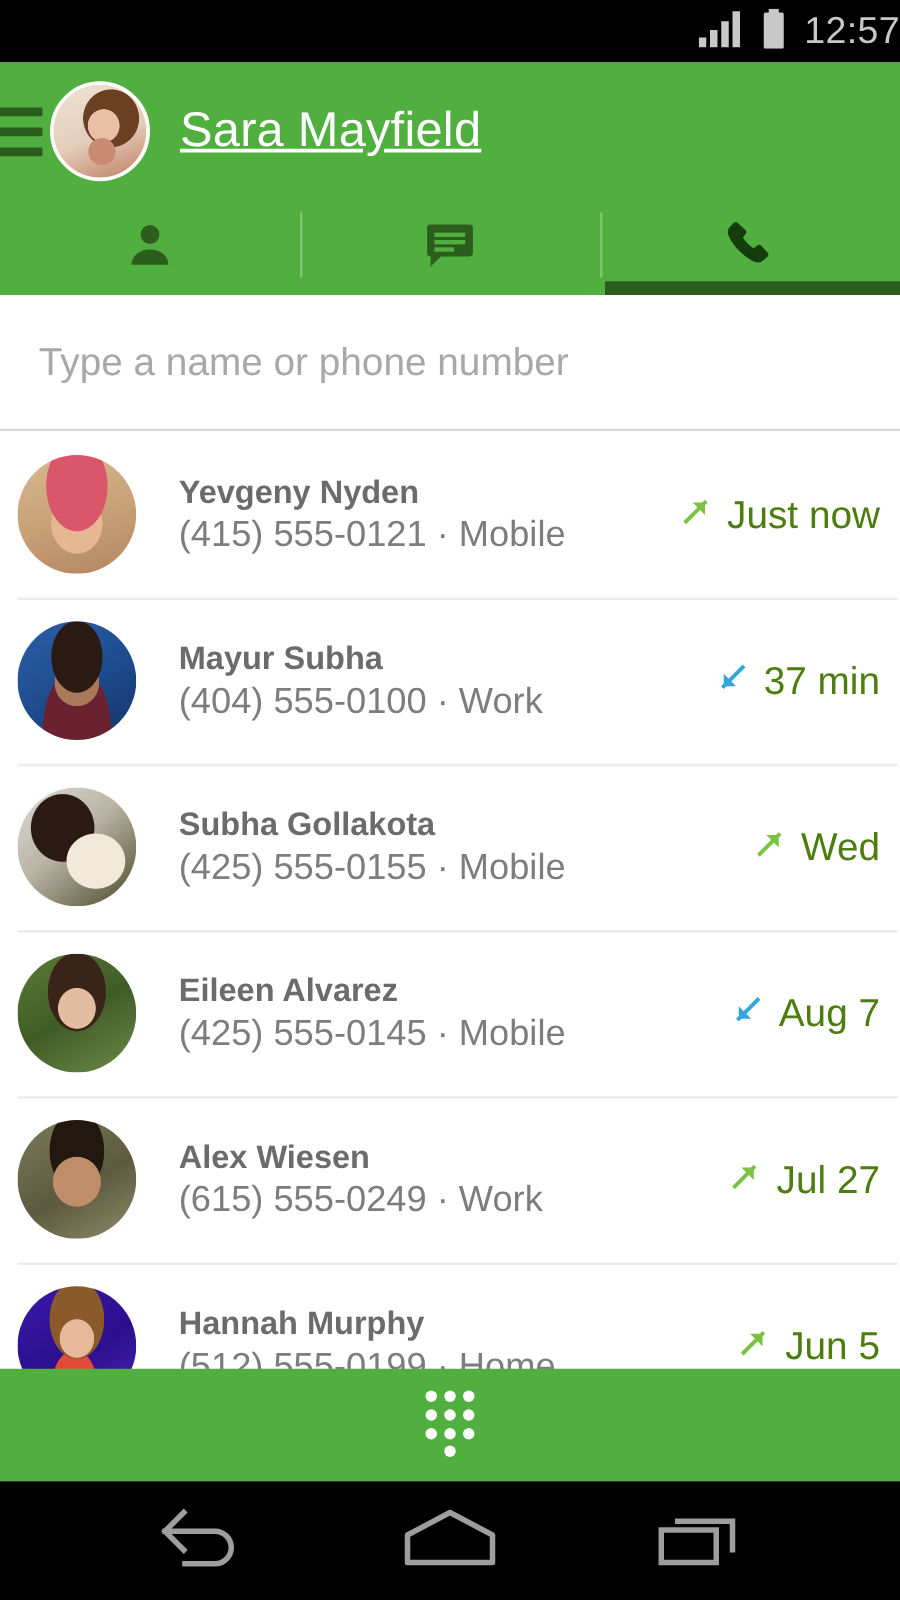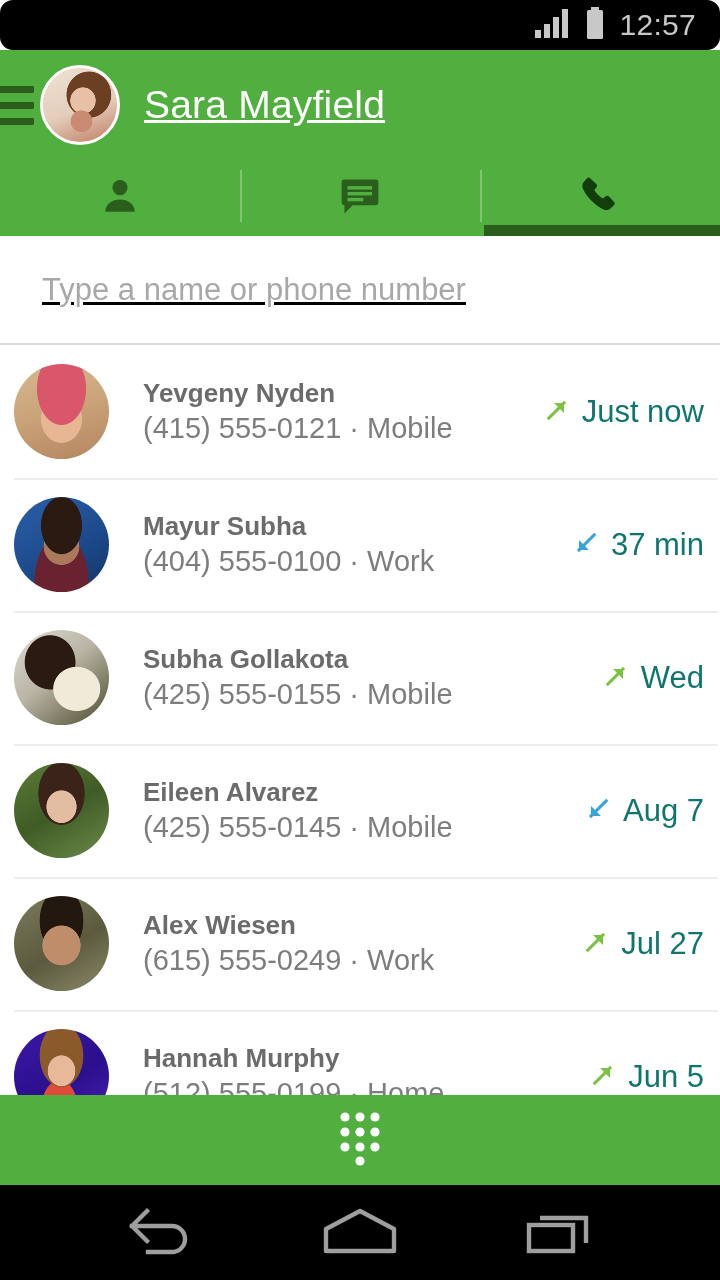--- a/index.html
+++ b/index.html
@@ -8,21 +8,21 @@
     font-family:"Liberation Sans", sans-serif;
     background:#ffffff;
     overflow:hidden;
     position:relative;
   }
 
   
   .status-bar{
     height:50px; background:#000; width:100%;
     display:flex; align-items:center; justify-content:flex-end;
-    padding-right:24px; gap:14px;border-radius:13px;
+    padding-right:0; gap:14px;
   }
   .signal-icon{ display:block; }
   .battery-icon{ display:block; }
   .status-time{
     color:#c8c8c8; font-size:30px; letter-spacing:0.3px;
     font-family:"Liberation Sans", sans-serif;
   }
 
   
   .app-bar{
@@ -64,22 +64,21 @@
   .tab-indicator{
     position:absolute; bottom:0; height:11px; background:#2b5e1d;
     left:484px; right:0;
   }
 
   
   .search-row{
     height:109px; width:100%; background:#fff;
     display:flex; align-items:center;
     border-bottom:2px solid #d8d8d8;
-    padding-left:42px;
-    text-decoration:underline;
+    padding-left:31px;
   }
   .search-input{
     border:none; outline:none; width:100%;
     font-size:31px; color:#9a9a9a;
     font-family:"Liberation Sans", sans-serif;
     background:transparent;
   }
   .search-input::placeholder{ color:#a8a8a8; }
 
   
@@ -105,21 +104,21 @@
     white-space:nowrap; line-height:1.18;
   }
   .row-sub{
     font-size:29px; color:#7d7d7d; margin-top:3px;
     white-space:nowrap; line-height:1.18;
   }
   .row-meta{
     display:flex; align-items:center; gap:11px; flex-shrink:0;
     white-space:nowrap;
   }
-  .row-time{ font-size:31px; color:#0f766e; }
+  .row-time{ font-size:31px; color:#4d7c0f; }
   .arrow-icon{ display:block; }
 
   
   .dialpad-bar{
     position:absolute; left:0; right:0; bottom:95px; height:90px;
     background:#51af3f; display:flex; align-items:center; justify-content:center;
   }
   .dialpad-icon{ display:block; }
 
   

